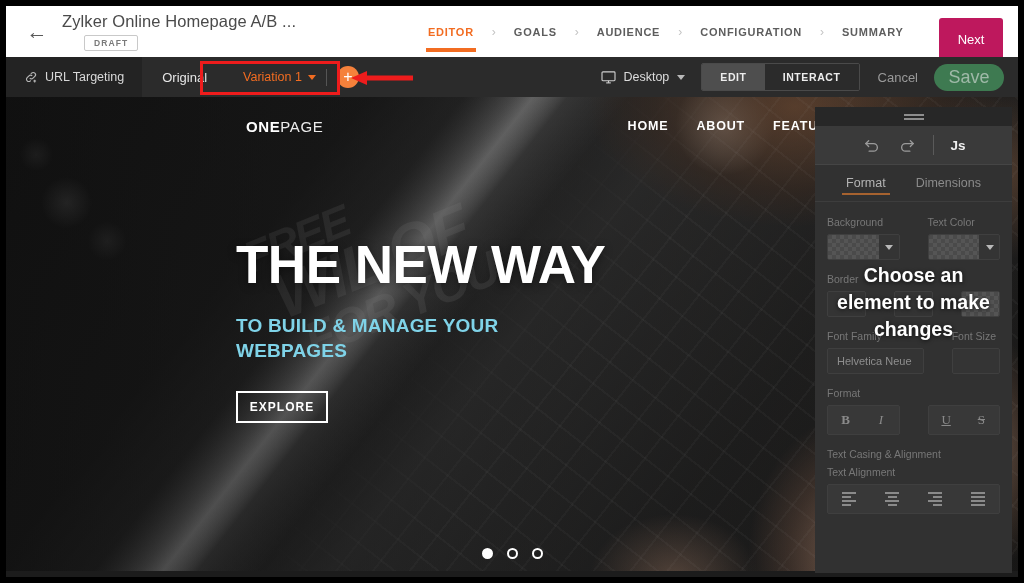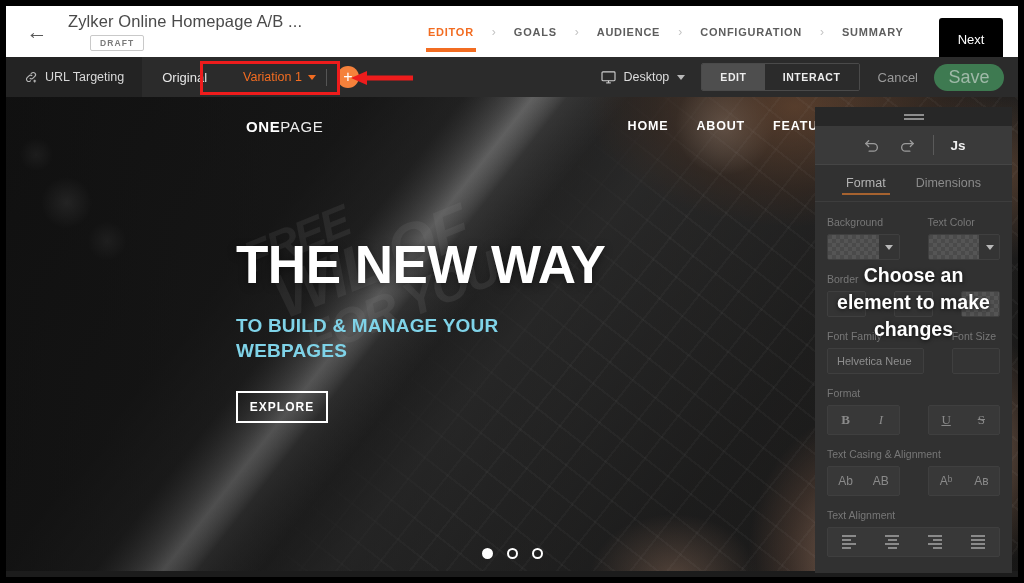--- a/index.html
+++ b/index.html
@@ -22,21 +22,21 @@
     position: absolute; left: 0; top: 0;
     width: 1012px; height: 51px;
     background: #ffffff;
     display: flex; align-items: center;
   }
   .back-arrow {
     width: 34px; margin-left: 14px;
     font-size: 21px; color: #5a5a5a; line-height: 1;
     text-align: center; cursor: pointer;
   }
-  .title-block { display: flex; flex-direction: column; justify-content: center; margin-left: 14px; }
+  .title-block { display: flex; flex-direction: column; justify-content: center; margin-left: 8px; }
   .exp-title {
     font-size: 16.5px; color: #4a4a4a; font-weight: 400;
     letter-spacing: .1px; white-space: nowrap;
   }
   .draft-badge {
     margin-top: 4px; align-self: flex-start; margin-left: 22px;
     border: 1px solid #c9c9c9; border-radius: 2px;
     padding: 2px 9px 2px 9px;
     font-size: 8.5px; letter-spacing: 1.1px; color: #7a7a7a; font-weight: 700;
   }
@@ -56,21 +56,21 @@
     left: 0; right: 0; bottom: -14px; height: 4px;
     background: #f26c21;
   }
   .crumb-sep {
     font-size: 12px; color: #c4c4c4; margin: 0 13px; font-weight: 400;
   }
 
   .next-btn {
     position: absolute; right: 15px; top: 12px;
     width: 64px; height: 42px;
-    background: #000000; border-radius: 3px;
+    background: #be185d; border-radius: 3px;
     color: #fff; font-size: 13px; font-weight: 400;
     display: flex; align-items: center; justify-content: center;
     cursor: pointer;
   }
 
   
   .toolbar {
     position: absolute; left: 0; top: 51px;
     width: 1012px; height: 40px;
     background: #2b2b2b;
@@ -567,30 +567,20 @@
           </div>
           <div class="btn-pair" style="flex:1">
             <div class="pbtn serif" style="text-decoration:underline">U</div>
             <div class="pbtn serif" style="text-decoration:line-through">S</div>
           </div>
         </div>
       </div>
 
       <div>
         <span class="flabel">Text Casing &amp; Alignment</span>
-        <div class="field-row">
-          <div class="btn-pair" style="flex:1">
-            <div class="pbtn" style="font-size:12px">Ab</div>
-            <div class="pbtn" style="font-size:12px">AB</div>
-          </div>
-          <div class="btn-pair" style="flex:1">
-            <div class="pbtn" style="font-size:12px">Aᵇ</div>
-            <div class="pbtn" style="font-size:12px">Aʙ</div>
-          </div>
-        </div>
       </div>
 
       <div>
         <span class="flabel">Text Alignment</span>
         <div class="align-row">
           <div class="abtn">
             <span class="abar">
               <i style="width:14px"></i>
                 <i style="width:9px"></i>
                 <i style="width:14px"></i>

